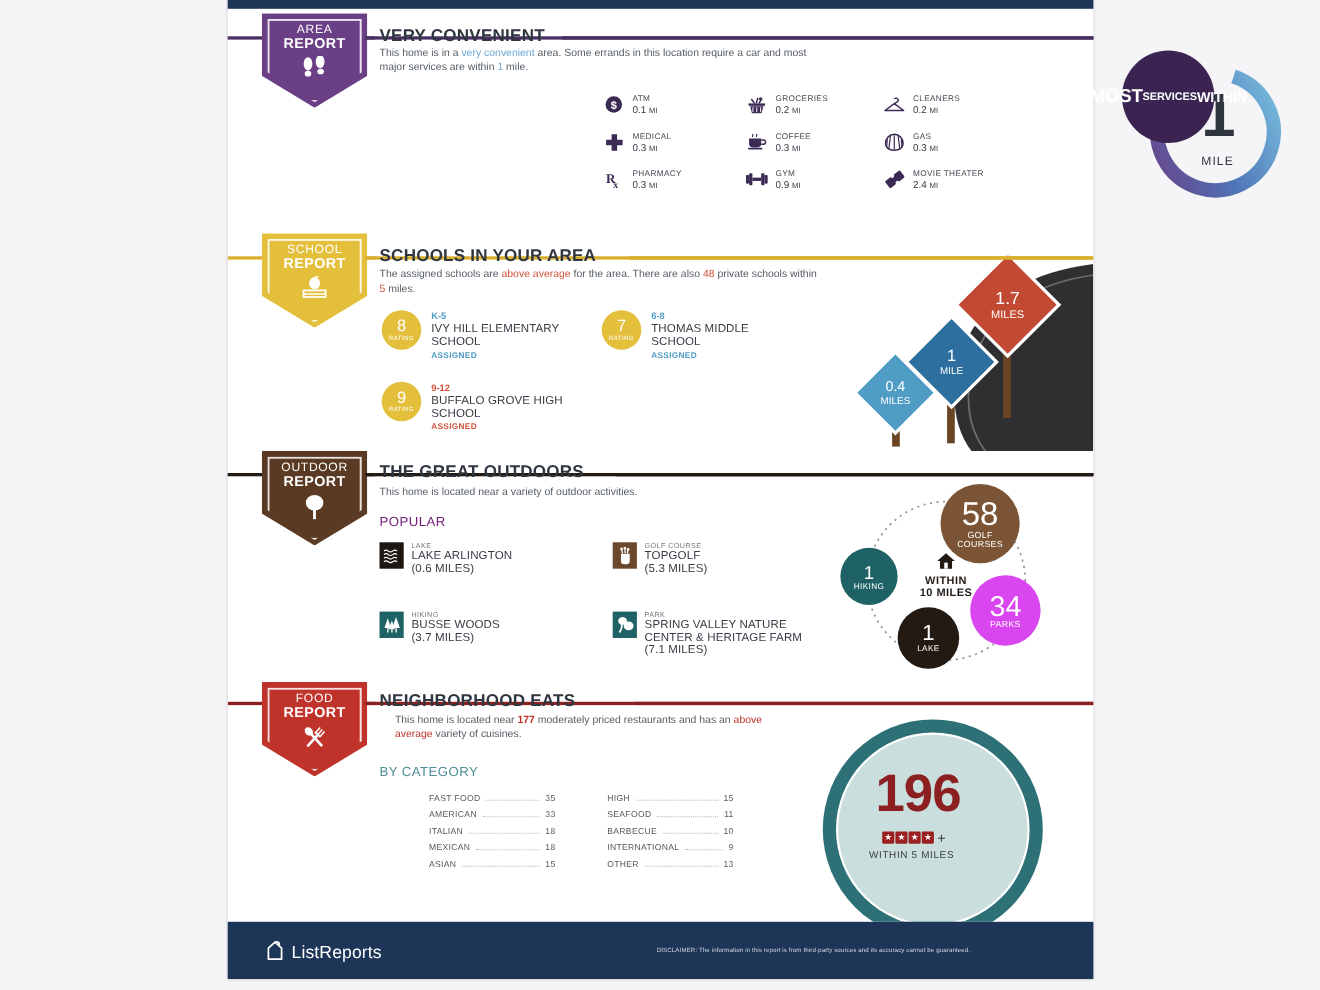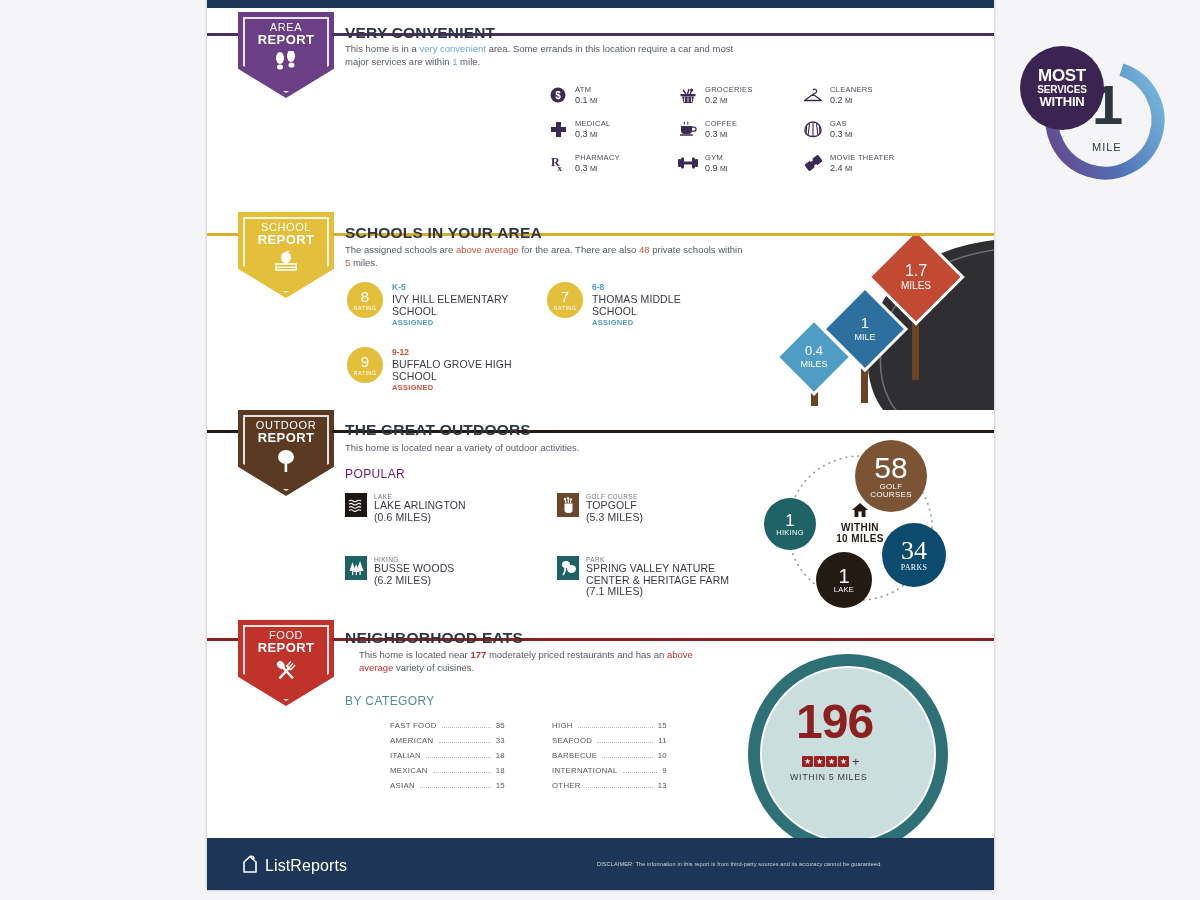--- a/index.html
+++ b/index.html
@@ -47,21 +47,21 @@
   .poi{ position:absolute; display:flex; align-items:flex-start; }
   .poi .ic{ width:22px; height:22px; flex:0 0 22px; display:flex; align-items:center; justify-content:center; color:#3b2a53; }
   .poi .tx{ margin-left:6px; padding-top:1px;}
   .poi .t1{ font-size:7.5px; letter-spacing:.3px; color:#4b4b57; text-transform:uppercase;}
   .poi .t2{ font-size:9px; color:#3a3a46; margin-top:1px;}
   .poi .t2 .u{ font-size:7px; }
 
   .donut{ position:absolute; left:833px; top:55px; width:130px; height:130px; }
   .donut .hub{
     position:absolute; left:-20px; top:-9px; width:84px; height:84px; border-radius:50%;
-    background:#3b2452; color:#fff; display:flex; flex-direction:column;
+    background:#3b2452; color:#fff; display:flex; flex-direction:row;
     align-items:center; justify-content:center; z-index:3;
   }
   .donut .hub .l1{ font-size:17px; font-weight:700; letter-spacing:-.3px; line-height:16px;}
   .donut .hub .l2{ font-size:10px; font-weight:700; letter-spacing:-.1px; line-height:11px;}
   .donut .hub .l3{ font-size:13px; font-weight:700; letter-spacing:-.2px; line-height:13px;}
   .donut .big{ position:absolute; left:52px; top:24px; font-size:56px; font-weight:700; color:#2f3640; line-height:52px; z-index:2;}
   .donut .mile{ position:absolute; left:52px; top:86px; font-size:11px; color:#2f3640; letter-spacing:1px; z-index:2;}
 
   
   .school{ position:absolute; display:flex; }
@@ -425,21 +425,21 @@
             <path d="M12 1 L15.5 11 H8.5 Z" fill="#fff"></path>
             <path d="M8.2 4 L11 12 H5.4 Z" fill="#fff"></path>
             <rect x="4" y="11" width="1.2" height="4" fill="#fff"></rect>
             <rect x="11.5" y="11" width="1.2" height="4" fill="#fff"></rect>
             <rect x="7.7" y="12" width="1.2" height="3" fill="#fff"></rect>
           </svg>
       </div>
       <div class="ox">
         <div class="l1">HIKING</div>
         <div class="l2">BUSSE WOODS</div>
-        <div class="l2">(6.2 MILES)</div>
+        <div class="l2">(3.7 MILES)</div>
       </div>
     </div>
     <div class="out" style="left:350px;top:146px;width:175px;">
       <div class="sq" style="background:#1f6265;">
         <svg width="17" height="16" viewBox="0 0 17 16">
             <ellipse cx="6" cy="4.5" rx="4" ry="3.6" fill="#fff"></ellipse>
             <ellipse cx="11.5" cy="9" rx="4.5" ry="4" fill="#fff"></ellipse>
             <path d="M5 7 q1 4 -2 8" stroke="#fff" stroke-width="1.6" fill="none"></path>
           </svg>
       </div>
@@ -451,21 +451,21 @@
     </div>
 
     <div style="position:absolute;left:545px;top:30px;width:210px;height:175px;">
       <svg width="210" height="175" viewBox="0 0 210 175" style="position:absolute;left:0;top:0;">
         <circle cx="108" cy="88" r="72" fill="none" stroke="#9a9a9a" stroke-width="1.6" stroke-dasharray="2 4"></circle>
       </svg>
       <div class="bub" style="left:103px;top:0px;width:72px;height:72px;background:#7a5434;">
         <div class="bn" style="font-size:30px;">58</div>
         <div class="bl" style="font-size:8px;width:56px;">GOLF COURSES</div>
       </div>
-      <div class="bub" style="left:130px;top:83px;width:64px;height:64px;background:#0c4a6e;font-family:Liberation Serif, serif;">
+      <div class="bub" style="left:130px;top:83px;width:64px;height:64px;background:#d946ef;">
         <div class="bn" style="font-size:26px;">34</div>
         <div class="bl" style="font-size:8px;">PARKS</div>
       </div>
       <div class="bub" style="left:64px;top:112px;width:56px;height:56px;background:#241a14;">
         <div class="bn" style="font-size:20px;">1</div>
         <div class="bl" style="font-size:7.5px;">LAKE</div>
       </div>
       <div class="bub" style="left:12px;top:58px;width:52px;height:52px;background:#1f6265;">
         <div class="bn" style="font-size:17px;">1</div>
         <div class="bl" style="font-size:7.5px;">HIKING</div>

